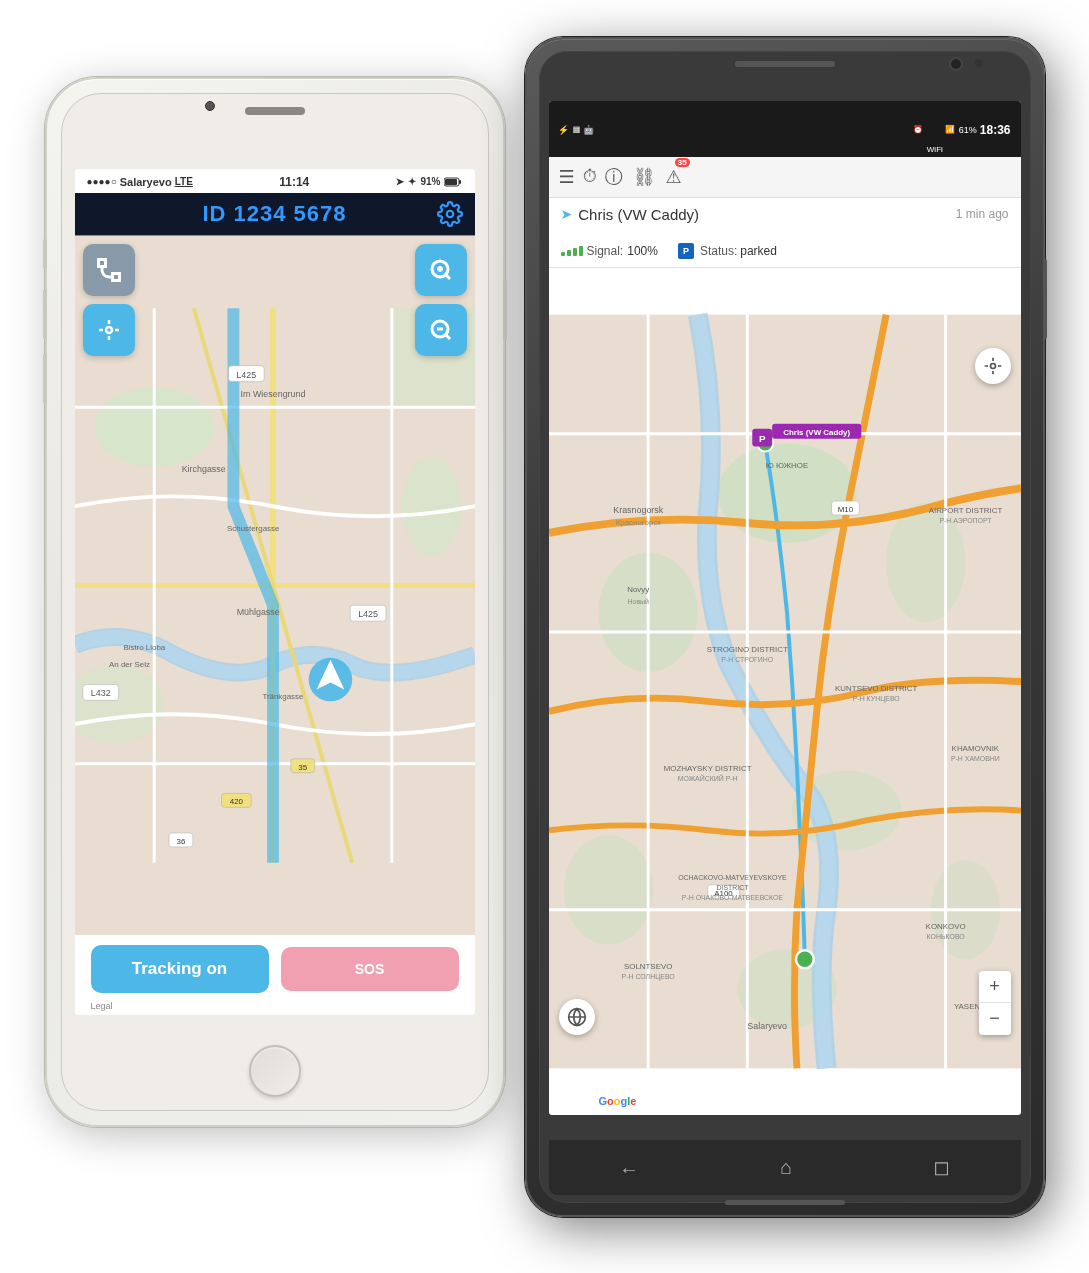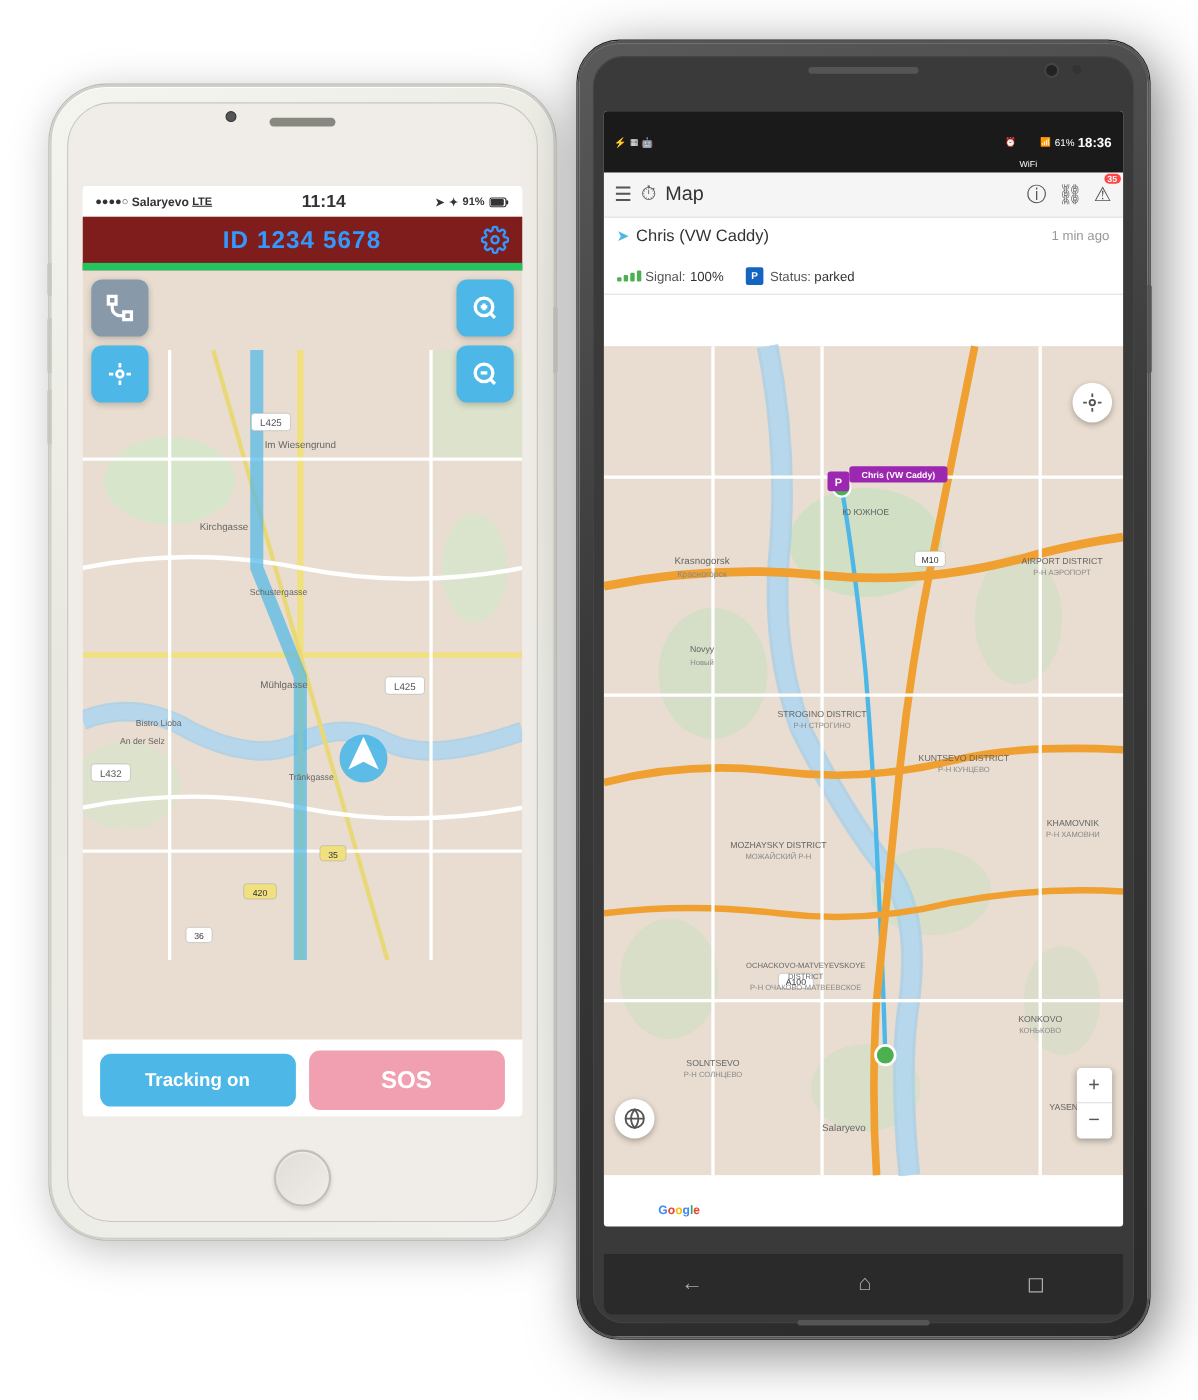--- a/index.html
+++ b/index.html
@@ -128,31 +128,31 @@
       display: flex;
       align-items: center;
       justify-content: space-between;
       padding: 6px 12px 4px;
       background: white;
       font-size: 11px;
       font-weight: 600;
       color: #333;
     }
     .ios-status-left { display: flex; gap: 3px; align-items: center; }
-    .ios-status-center { font-weight: 600; font-size: 16px; }
+    .ios-status-center { font-weight: 600; font-size: 12px; }
     .ios-status-right { display: flex; gap: 4px; align-items: center; font-size: 10px; }
 
     
     .ios-app-header {
-      background: #7f1d1d;
+      background: #0f172a;
       padding: 8px 12px;
       display: flex;
       align-items: center;
       justify-content: center;
-      border-bottom: 7px solid #22c55e;
+      border-bottom: 1px solid #22c55e;
       position: relative;
     }
     .ios-id-text {
       font-size: 22px;
       font-weight: 700;
       color: #3399ff;
       letter-spacing: 1px;
     }
     .ios-settings-icon {
       position: absolute;
@@ -206,21 +206,21 @@
       font-weight: 600;
       text-align: center;
       cursor: pointer;
     }
     .ios-sos-btn {
       flex: 1;
       padding: 14px 10px;
       background: #f0a0b0;
       color: white;
       border-radius: 10px;
-      font-size: 22px;
+      font-size: 14px;
       font-weight: 600;
       text-align: center;
       cursor: pointer;
     }
     .ios-legal {
       text-align: left;
       font-size: 9px;
       color: #888;
       padding: 2px 16px 4px;
       background: white;
@@ -595,20 +595,21 @@
               <line x1="21" y1="21" x2="16.65" y2="16.65"></line>
               <line x1="8" y1="11" x2="14" y2="11"></line>
             </svg>
           </div>
         </div>
 
         <div class="ios-bottom-bar">
           <div class="ios-tracking-btn">Tracking on</div>
           <div class="ios-sos-btn">SOS</div>
         </div>
+        <div class="ios-legal">Legal</div>
 
       </div>
     </div>
   </div>
 
   <div class="android">
     <div class="android-inner"></div>
     <div class="android-speaker-top"></div>
     <div class="android-camera"></div>
     <div class="android-camera-small"></div>
@@ -635,21 +636,20 @@
             <span style="font-size:8px;margin-top:39px;">WiFi</span>
             <span style="font-size:8px;">📶</span>
             <span style="font-size:9px;">61%</span>
             <span class="android-status-time">18:36</span>
           </div>
         </div>
 
         <div class="android-app-header">
           <span class="android-menu-icon">☰</span>
           <span style="color:#555;font-size:18px;">⏱</span>
-          <span class="android-header-title">Map</span>
           <div class="android-header-icons">
             <span class="android-header-icon">ⓘ</span>
             <span class="android-header-icon">⛓</span>
             <span class="android-header-icon" style="position:relative;">
               ⚠
               <span style="position:absolute;top:-8px;right:-8px;background:#ff4444;color:white;font-size:8px;font-weight:700;padding:0 3px;border-radius:8px;">35</span>
             </span>
           </div>
         </div>
 

